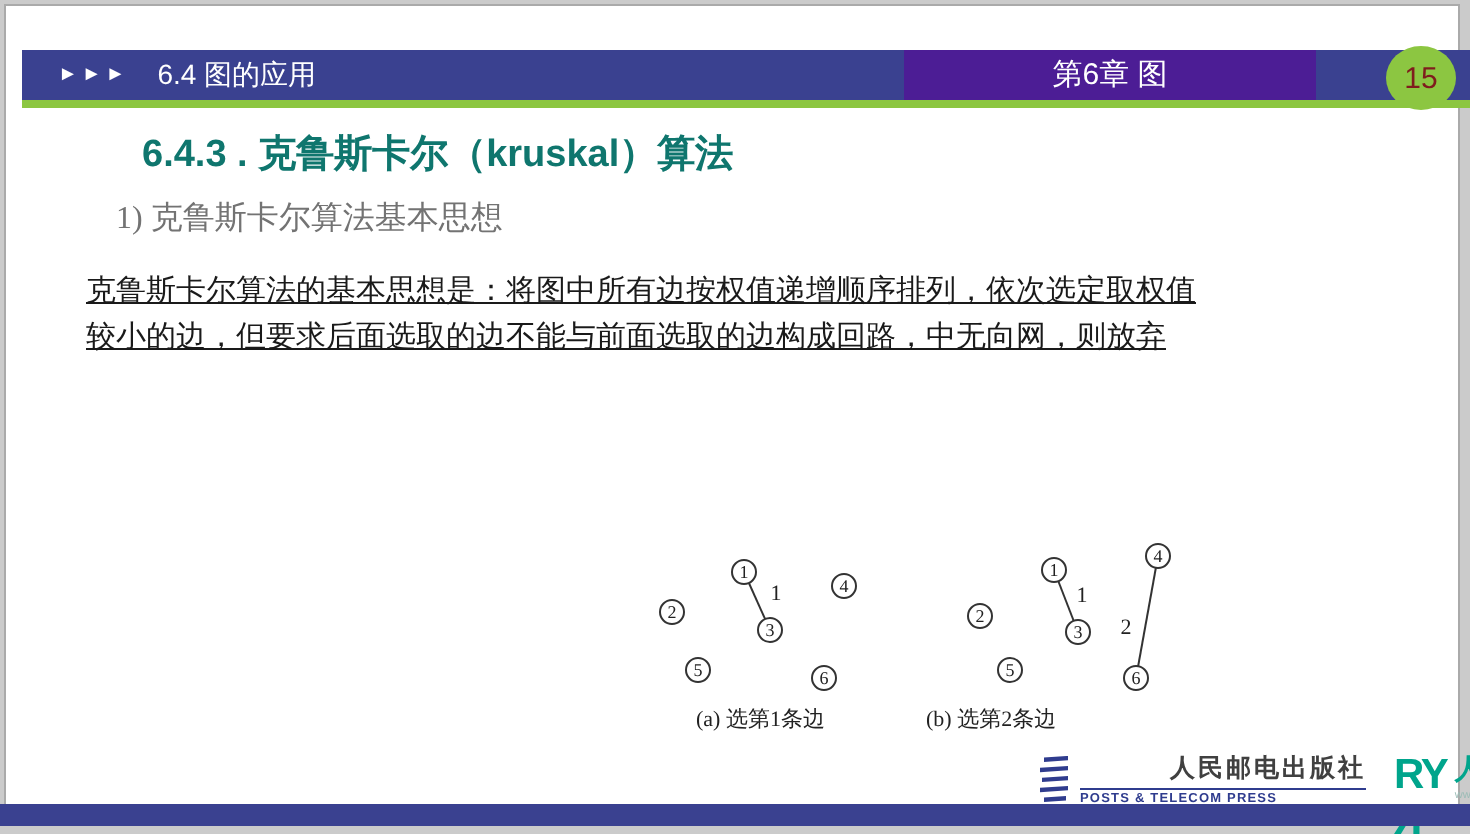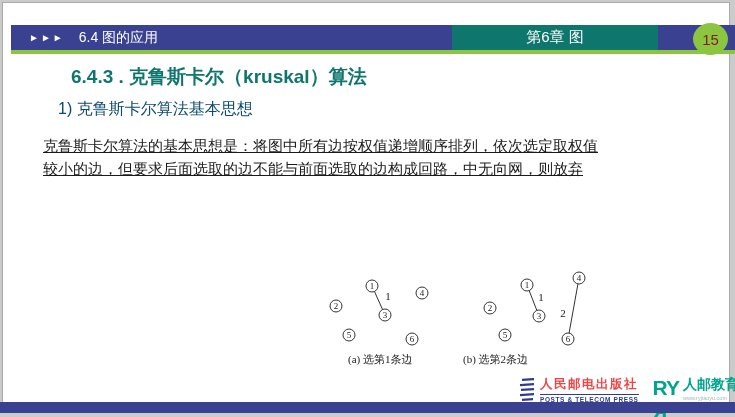--- a/index.html
+++ b/index.html
@@ -20,41 +20,41 @@
     background:#3a4190; display:flex; align-items:center;
   }
   .arrows {
     color:#ffffff; font-size:10px; letter-spacing:2px; margin-left:18px;
   }
   .section-title {
     color:#ffffff; font-size:14px; margin-left:14px; white-space:nowrap;
   }
   .chapter-block {
     position:absolute; left:441px; top:0; width:206px; height:25px;
-    background:#0f766e; display:flex; align-items:center; justify-content:center;
+    background:#4c1d95; display:flex; align-items:center; justify-content:center;
   }
   .chapter-title { color:#ffffff; font-size:15px; }
   .green-line {
     position:absolute; left:8px; top:47px; width:725px; height:4px; background:#8cc641;
   }
   .page-ellipse {
     position:absolute; left:690px; top:20px; width:35px; height:32px;
     background:#8cc641; border-radius:50%;
     display:flex; align-items:center; justify-content:center;
     color:#7f1d1d; font-size:15px; z-index:5;
   }
   
   .title {
     position:absolute; left:68px; top:61px;
     font-size:19px; font-weight:bold; color:#0f766e; white-space:nowrap;
   }
   .subtitle {
     position:absolute; left:55px; top:96px;
-    font-family:Liberation Sans, sans-serif;
-    font-size:16px; color:#0c4a6e; white-space:nowrap;
+    font-family:Liberation Serif, serif;
+    font-size:16px; color:#737373; white-space:nowrap;
   }
   .body-text {
     position:absolute; left:40px; top:132px; width:660px;
     font-family:"Liberation Serif", serif;
     font-size:15px; color:#1a1a1a; line-height:23.4px;text-decoration:underline;
   }
   .body-text div { white-space:nowrap; }
   
   .figure-svg { position:absolute; overflow:visible; }
   #fig-a { left:310px; top:256px; }
@@ -75,22 +75,22 @@
     white-space:nowrap;
   }
   #cap-a { left:345px; }
   #cap-b { left:460px; }
   
   .footer { position:absolute; left:516px; top:373px; display:flex; align-items:flex-start; }
   .press-logo { display:flex; align-items:flex-start; }
   .press-icon { margin-top:2px; }
   .press-text { margin-left:4px; }
   .press-cn {
-    color:#ef4444; font-weight:bold; font-size:12.5px; letter-spacing:1.5px;
-    font-family:"Liberation Serif", serif; white-space:nowrap;
+    color:#404040; font-weight:bold; font-size:12.5px; letter-spacing:1.5px;
+    font-family:"Liberation Serif", serif; white-space:nowrap;margin-left:45px;
   }
   .press-en {
     color:#2f3c8e; font-size:6.5px; font-weight:bold; letter-spacing:0.6px;
     border-top:1px solid #2f3c8e; margin-top:1px; padding-top:1px; white-space:nowrap;
   }
   .edu-logo { display:flex; align-items:flex-start; margin-left:14px; }
   .edu-mark {
     color:#00a58c; font-weight:bold; font-size:21px; line-height:24px;
     letter-spacing:-1px; font-family:"Liberation Sans", sans-serif;
   }

